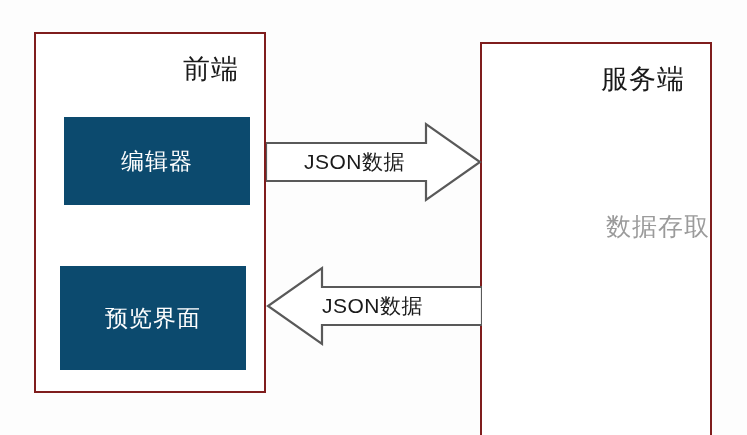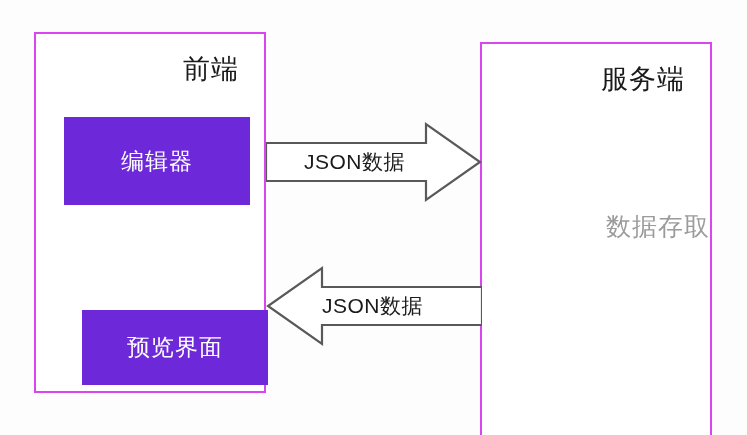--- a/index.html
+++ b/index.html
@@ -16,21 +16,21 @@
   #canvas {
     position: relative;
     width: 747px;
     height: 435px;
   }
 
   
   .panel {
     position: absolute;
     background: #ffffff;
-    border: 2px solid #d946ef;
+    border: 2px solid #7f1d1d;
     box-sizing: border-box;
   }
   #frontend-panel {
     left: 34px;
     top: 32px;
     width: 232px;
     height: 361px;
   }
   #server-panel {
     left: 480px;
@@ -46,41 +46,40 @@
     font-size: 27px;
     line-height: 1;
     color: #1a1a1a;
     letter-spacing: 1px;
     white-space: nowrap;
   }
 
   
   .green-block {
     position: absolute;
-    background: #6d28d9;
+    background: #0c4a6e;
     color: #ffffff;
     display: flex;
     align-items: center;
     justify-content: center;
     font-size: 23px;
     letter-spacing: 1px;
     box-sizing: border-box;
   }
   #editor-block {
     left: 28px;
     top: 83px;
     width: 186px;
     height: 88px;
   }
   #preview-block {
-    left: 46px;
+    left: 24px;
     top: 232px;
     width: 186px;
-    height: 75px;
-    margin-top: 44px;
+    height: 104px;
   }
 
   
   #server-note {
     position: absolute;
     left: 0;
     right: 0;
     top: 166px;
     text-align: right;
     font-size: 25px;

